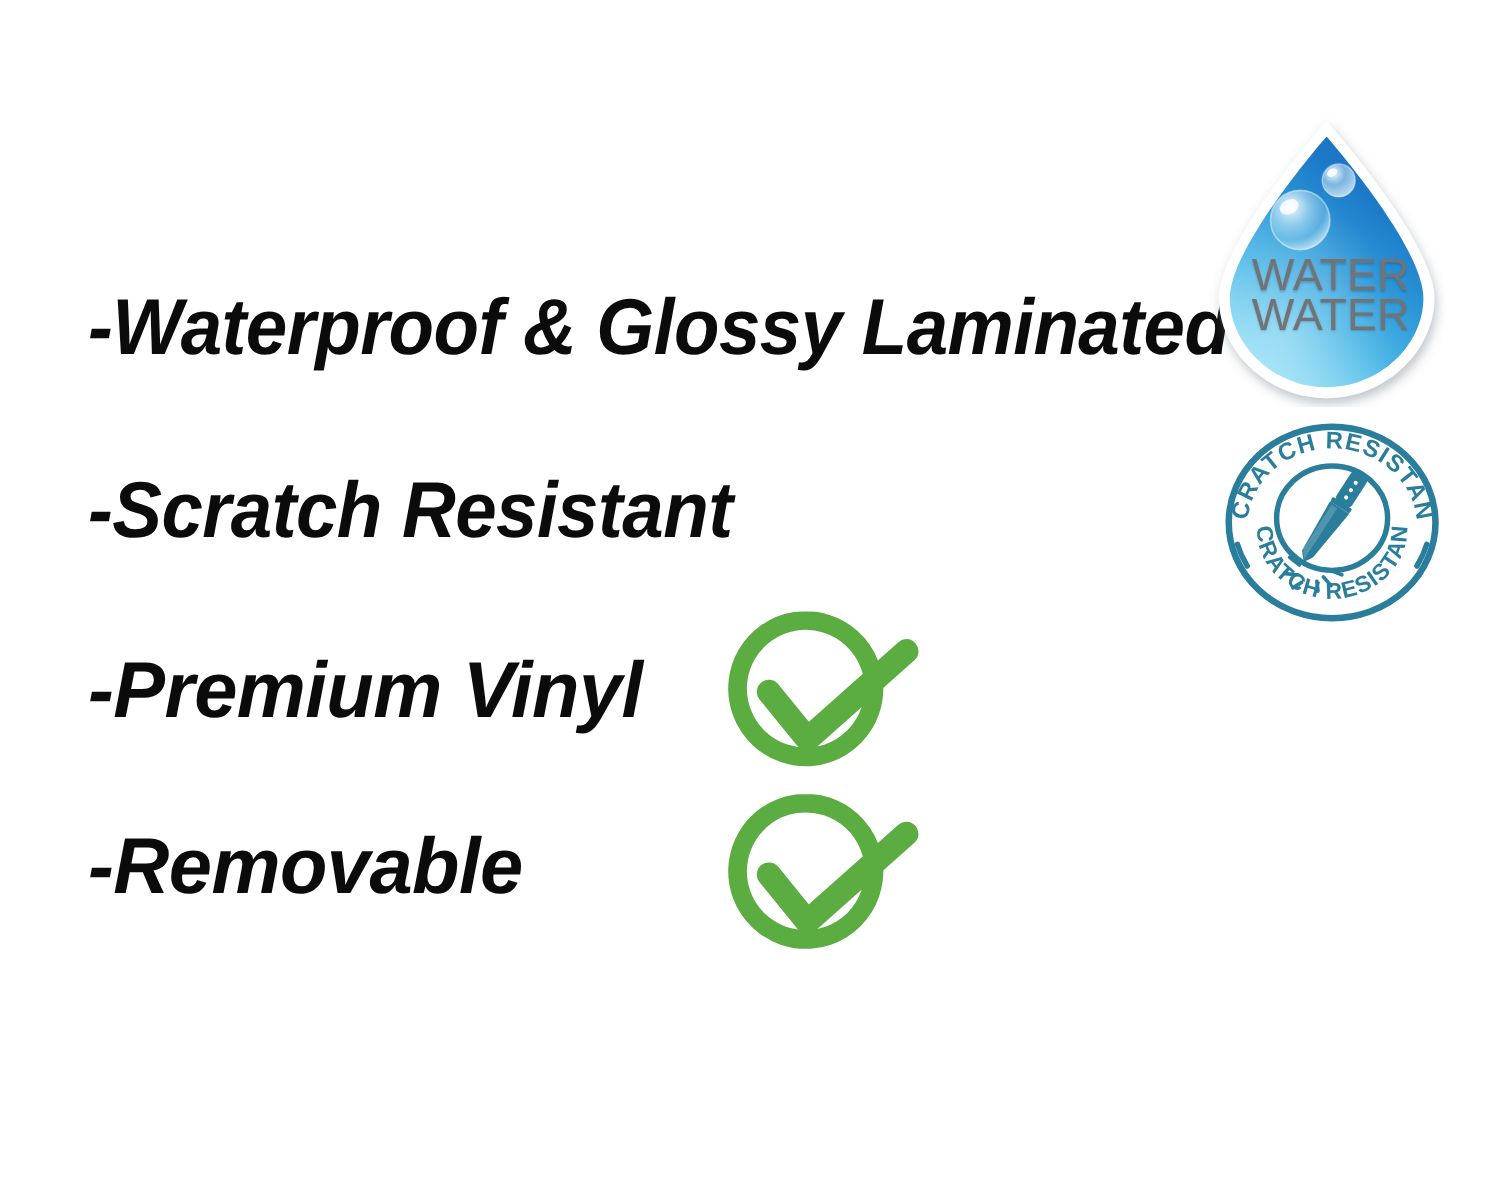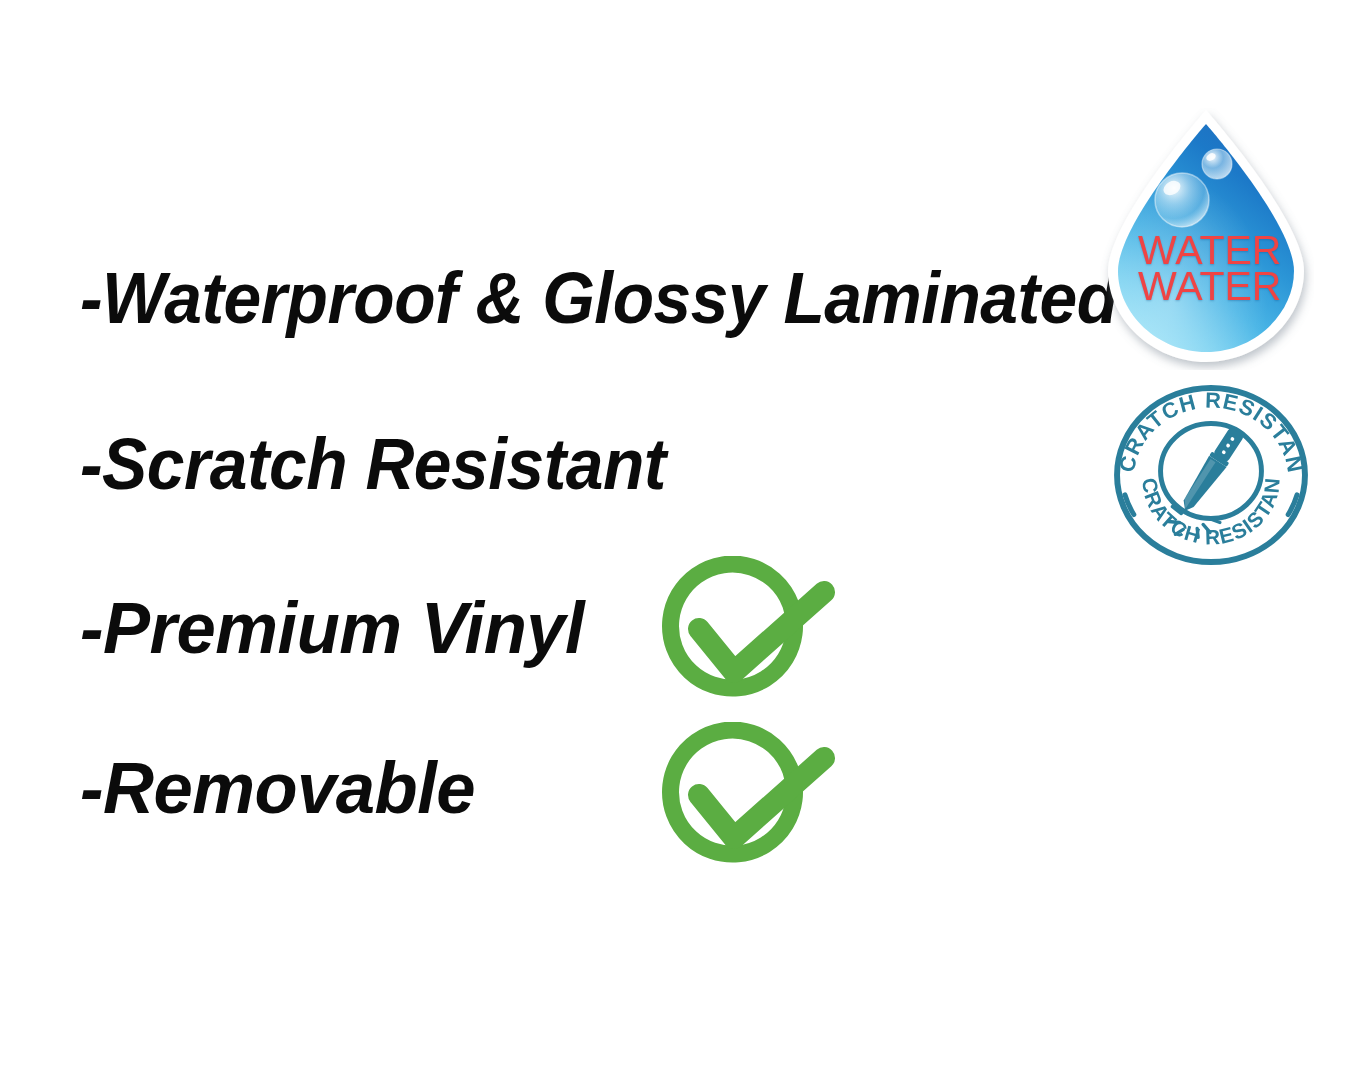--- a/index.html
+++ b/index.html
@@ -43,21 +43,21 @@
     top: 108px;
     width: 216px;
     height: 262px;
   }
   #waterproof-badge svg { display: block; width: 100%; height: 100%; }
   .wp-text {
     position: absolute;
     left: 40px;
     top: 124px;
     width: 170px;
-    color: #ef4444;
+    color: #737373;
     font-family: "Liberation Sans", sans-serif;
     font-weight: normal;
     font-size: 41px;
     line-height: 0.88;
     letter-spacing: 0px;
     text-shadow: 0 1px 2px rgba(10,70,130,0.30);
     pointer-events: none;
   }
   .wp-text span { display: block; }
 

